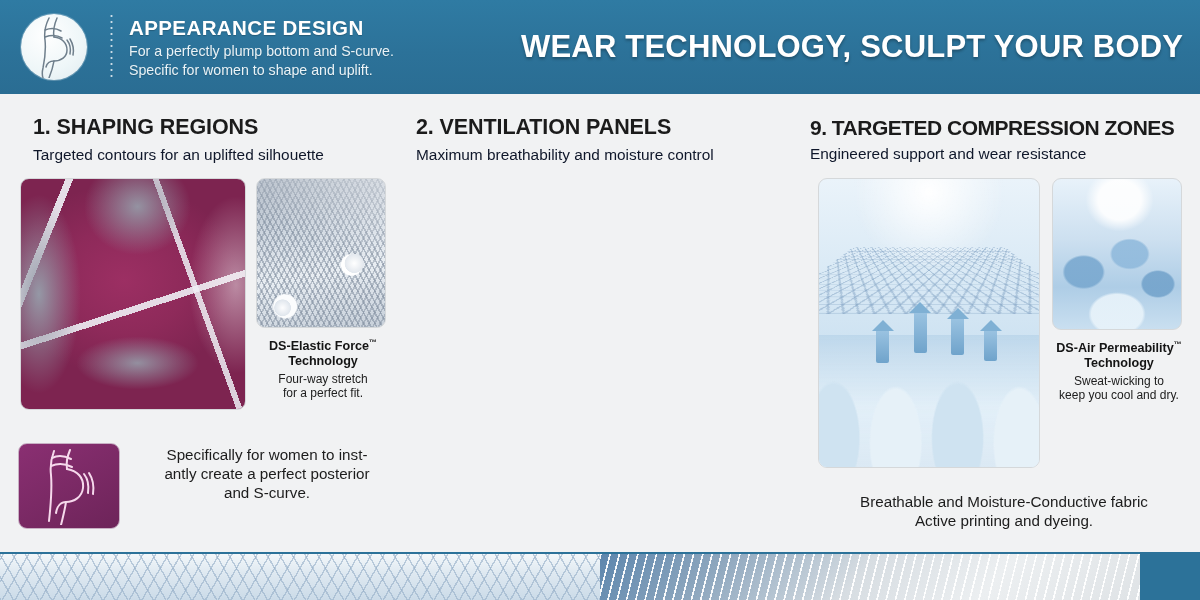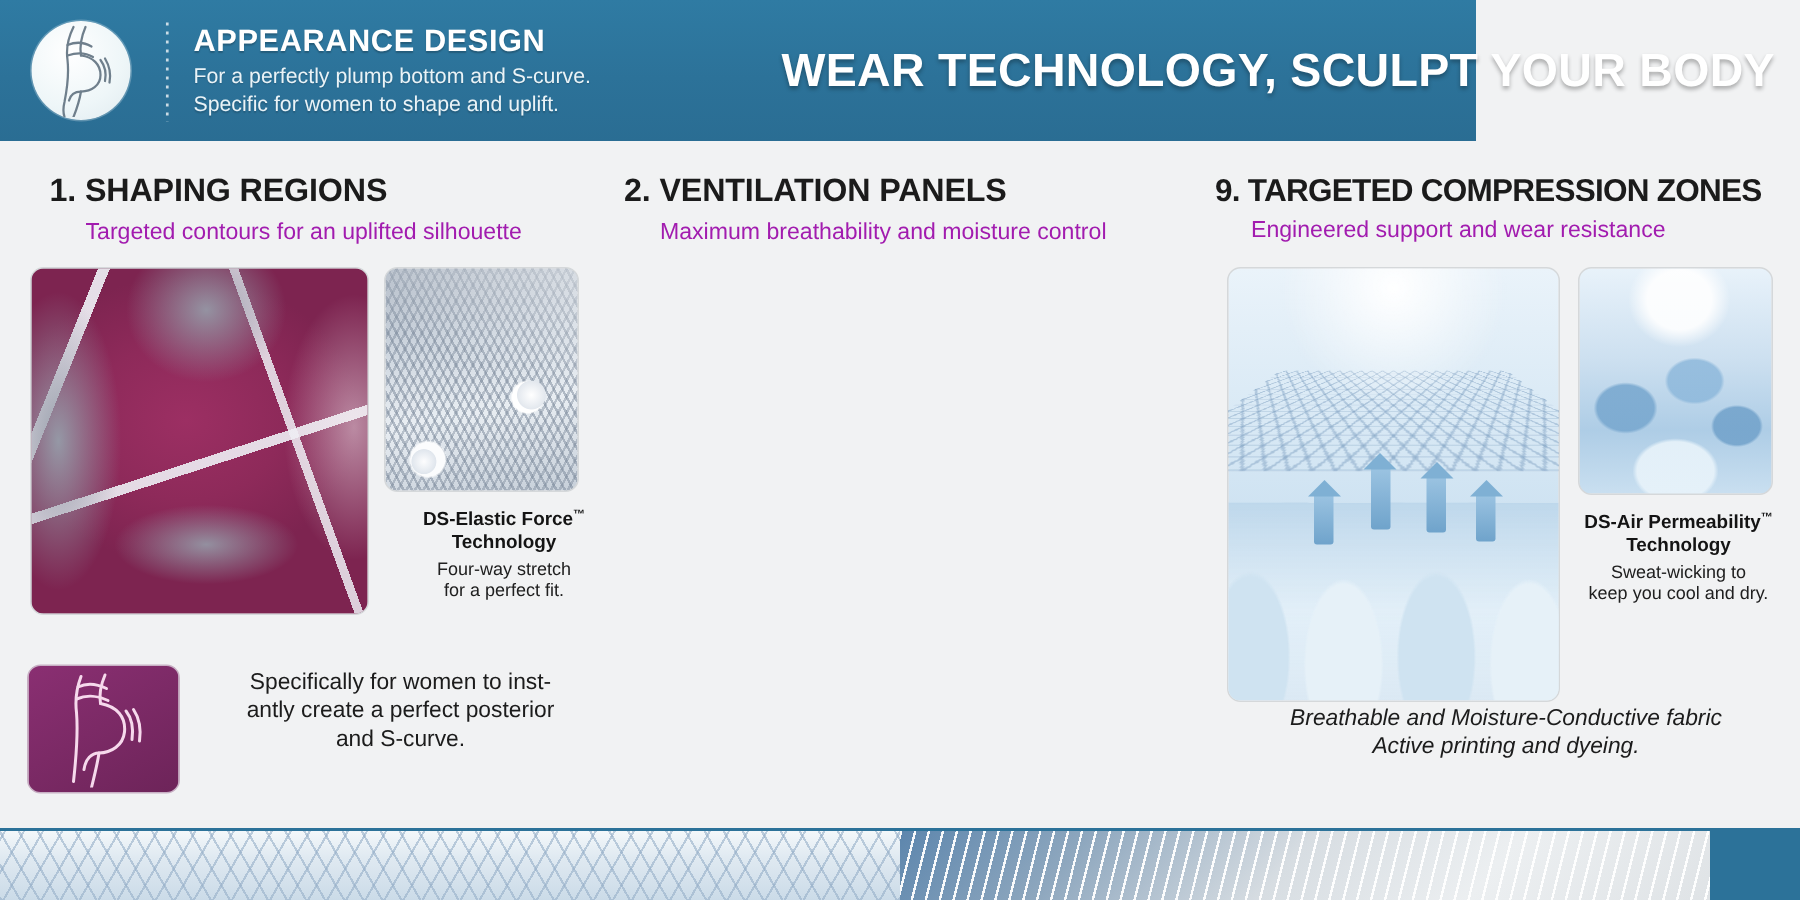--- a/index.html
+++ b/index.html
@@ -6,21 +6,21 @@
   html,body { width:1200px; height:600px; overflow:hidden; }
   body {
     font-family:"Liberation Sans", sans-serif;
     background:#f1f2f3;
     -webkit-font-smoothing:antialiased;
   }
   .page { position:relative; width:1200px; height:600px; background:#f1f2f3; }
 
   
   .header {
-    position:absolute; left:0; top:0; width:984px; height:94px;
+    position:absolute; left:0; top:0; width:1200px; height:94px;
     background:linear-gradient(180deg,#2f7ba3 0%,#2c7299 55%,#2a6d93 100%);
     display:flex; align-items:center;
   }
   .logo-wrap { width:108px; display:flex; justify-content:center; align-items:center; }
   .logo-circle {
     width:66px; height:66px; border-radius:50%;
     background:radial-gradient(circle at 38% 32%,#ffffff 0%,#eef6f8 60%,#dfeaef 100%);
     display:flex; align-items:center; justify-content:center; overflow:hidden;
     box-shadow:0 0 0 1px rgba(255,255,255,.25);
   }
@@ -53,23 +53,22 @@
   .col-1 { width:400px;padding-left:33px; }
   .col-2 { width:400px; padding-left:16px; }
   .col-3 { width:400px; padding-left:10px; }
 
   .col-title {
     font-size:21.5px; font-weight:bold; color:#1b1b1b; letter-spacing:-.1px;
     line-height:1.1; white-space:nowrap;
   }
   .col-3 .col-title { font-size:21px; letter-spacing:-.5px; }
   .col-sub {
-    font-size:15.4px; color:#a21caf; margin-top:6px; line-height:1.2;
+    font-size:15.4px; color:#0f172a; margin-top:6px; line-height:1.2;
     white-space:nowrap;
-    margin-left:24px;
   }
 
   
   .panel {
     border-radius:9px; overflow:hidden; position:relative;
     border:1px solid #d5d8da; background:#dfe3e6;
   }
 
   
   .hero1 {
@@ -241,21 +240,21 @@
   <div class="columns">
 
     <div class="col col-1">
       <div class="col-title">1. SHAPING REGIONS</div>
       <div class="col-sub">Targeted contours for an uplifted silhouette</div>
 
       <div class="panel hero1" style="position:absolute; left:20px; top:84px; width:226px; height:232px;"></div>
 
       <div class="panel mesh1" style="position:absolute; left:256px; top:84px; width:130px; height:150px;"></div>
 
-      <div class="cap" style="position:absolute; left:265px; top:244px; width:142px;text-align:center;">
+      <div class="cap" style="position:absolute; left:252px; top:244px; width:142px;text-align:center;">
         <div class="cap-t"><span>DS-Elastic Force</span><span class="sup">™</span></div>
         <div class="cap-t">Technology</div>
         <div class="cap-b">Four-way stretch</div>
         <div class="cap-b" style="margin-top:0">for a perfect fit.</div>
       </div>
 
       <div class="tile-purple" style="position:absolute; left:18px; top:349px; width:102px; height:86px;">
         <svg width="70" height="78" viewBox="0 0 70 78" aria-hidden="true">
           <g fill="none" stroke="#f6d9ec" stroke-width="2" stroke-linecap="round">
             <path d="M20 4 C17 12 16 20 17 28 C18 40 17 56 15 74"></path>
@@ -295,21 +294,21 @@
 
       <div class="panel swirl2" style="position:absolute; left:652px; top:84px; width:130px; height:152px;"></div>
 
       <div class="cap" style="position:absolute; left:644px; top:246px; width:150px;">
         <div class="cap-t"><span>DS-Air Permeability</span><span class="sup">™</span></div>
         <div class="cap-t">Technology</div>
         <div class="cap-b">Sweat-wicking to</div>
         <div class="cap-b" style="margin-top:0">keep you cool and dry.</div>
       </div>
 
-      <div class="body-text center" style="position:absolute; left:412px; top:375px; width:384px;font-style:italic;">
+      <div class="body-text center" style="position:absolute; left:412px; top:398px; width:384px;">
         <div>Breathable and Moisture-Conductive fabric</div>
         <div>Active printing and dyeing.</div>
       </div>
     </div>
 
     <div class="col col-3">
       <div class="col-title">9. TARGETED COMPRESSION ZONES</div>
       <div class="col-sub">Engineered support and wear resistance</div>
 
     </div>

